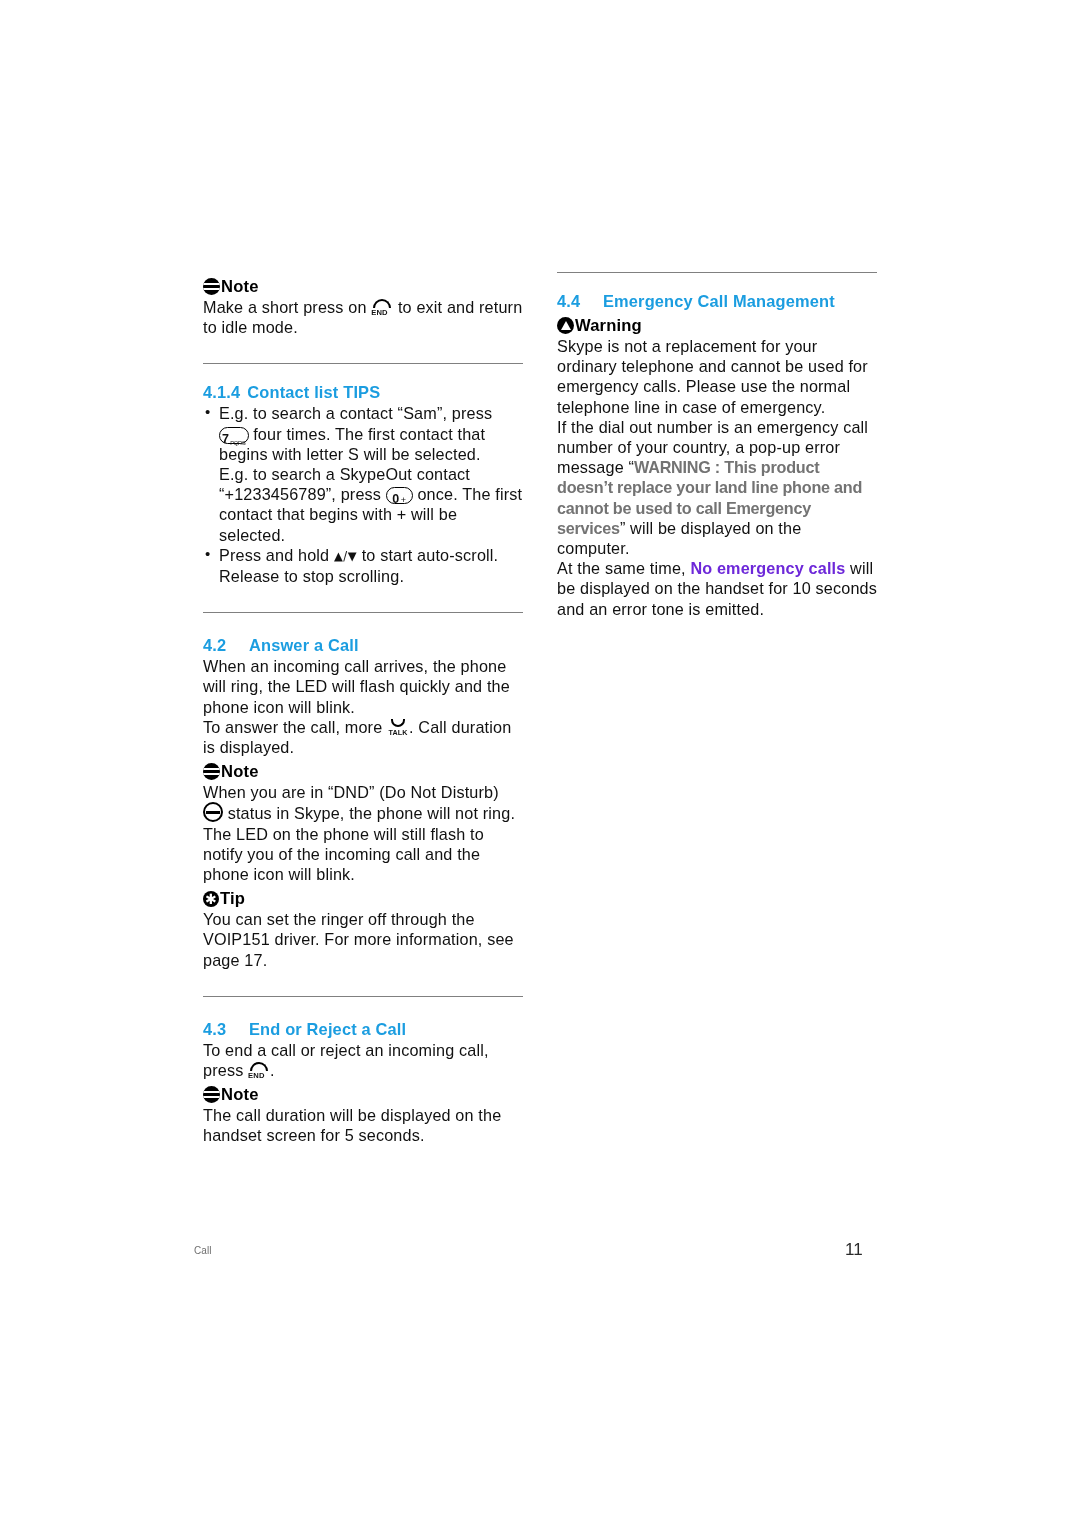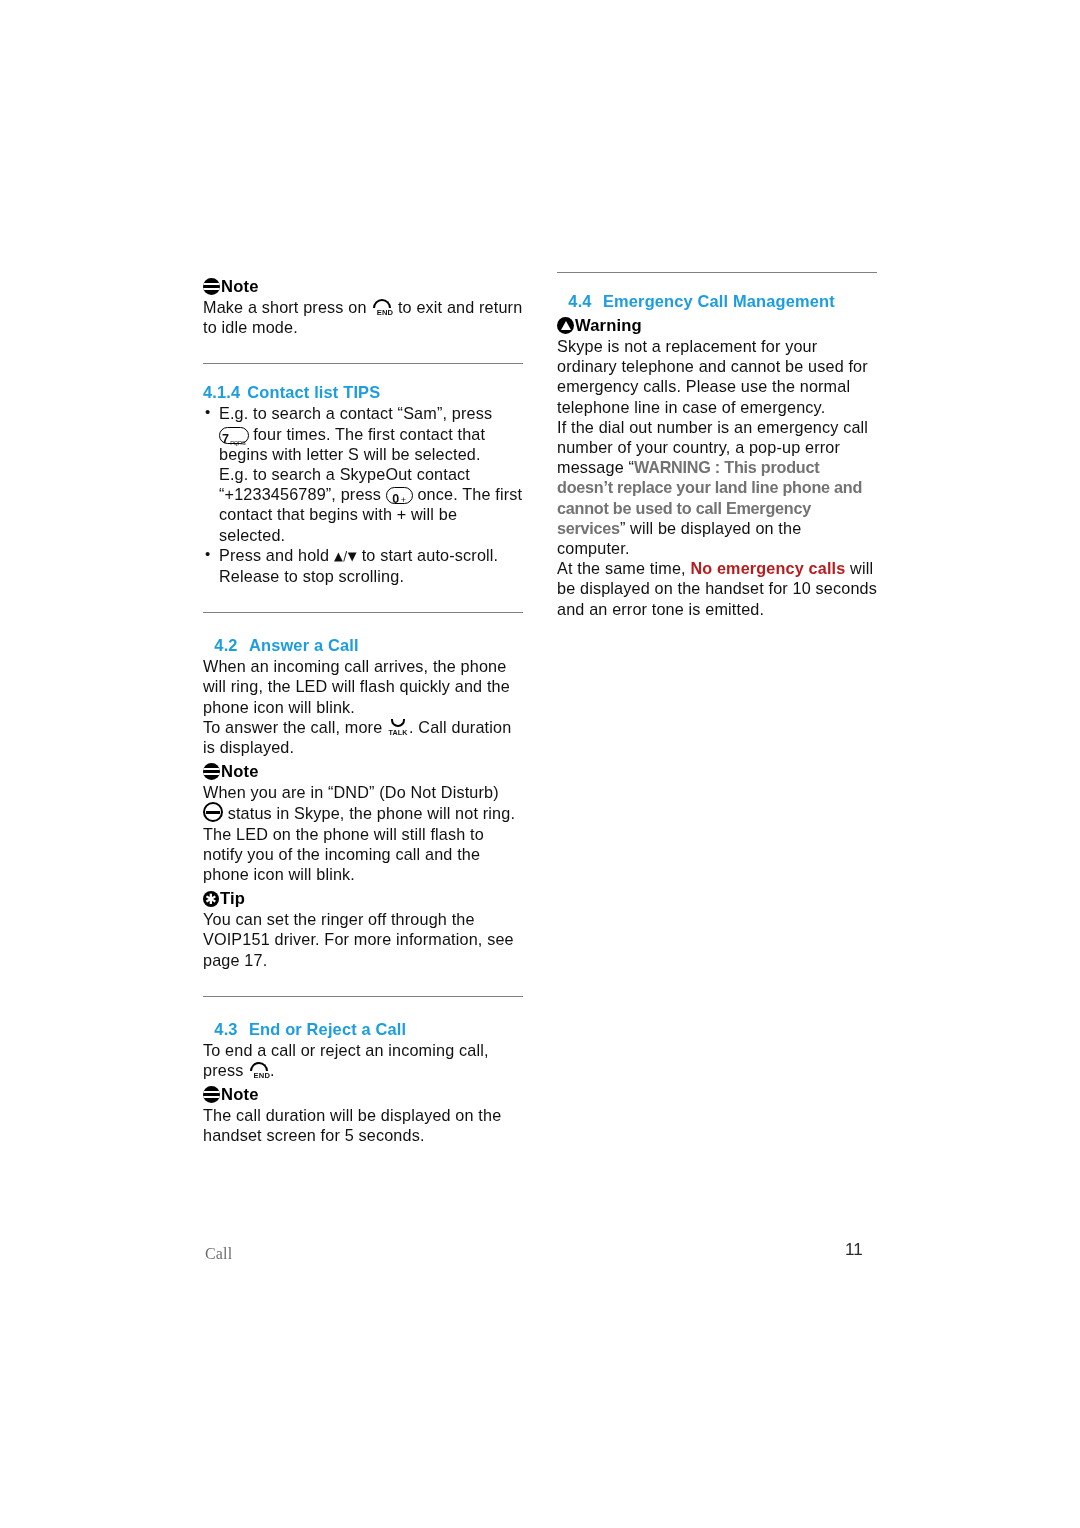--- a/index.html
+++ b/index.html
@@ -49,21 +49,20 @@
   .h-blue {
     color: #1b9de0;
     font-weight: bold;
     font-size: 16.4px;
     line-height: 20px;
     margin: 0 0 1px 0;
     letter-spacing: 0.01em;
   }
   .h-blue .num {
     display: inline-block;
-    text-align: center;
   }
   .h-blue.sec .num {
     min-width: 46px;
   }
   .h-blue.subsec .num {
     min-width: 0;
     margin-right: 7px;
   }
 
   .callout-title {
@@ -78,21 +77,21 @@
   }
   .callout-title .ctext { display:inline-block; }
 
   .rule {
     border: none;
     border-top: 1.3px solid #808080;
     margin: 0;
     height: 0;
   }
 
-  .blue-txt { color: #b91c1c; font-weight: bold; }
+  .blue-txt { color: #6d28d9; font-weight: bold; }
   .blue-txt-narrow {
     color: #737373;
     font-weight: bold;
     letter-spacing: -0.015em;
   }
 
   
   ul.bullets {
     list-style: none;
     margin: 0;
@@ -202,21 +201,21 @@
     width: 18px; height: 9px;
     border: 2.6px solid #000;
     border-bottom: none;
     border-radius: 10px 10px 0 0;
     box-sizing: border-box;
   }
   .ico-end .lbl {
     position: absolute;
     left: 0; right: 0;
     bottom: -1px;
-    text-align: right;
+    text-align: left;
     font-size: 7.6px;
     font-weight: bold;
     line-height: 8px;
     letter-spacing: 0.02em;
   }
 
   
   .ico-talk {
     display: inline-block;
     position: relative;
@@ -283,26 +282,25 @@
     display: inline-block;
     font-size: 11.5px;
     letter-spacing: 0.5px;
     vertical-align: 1px;
     font-family: "DejaVu Sans", sans-serif;
   }
 
   
   .footer-left {
     position: absolute;
-    left: 205px;
+    left: 194px;
     top: 1245px;
-    font-size: 16px;
+    font-size: 10px;
     color: #6e6e6e;
     letter-spacing: 0.01em;
-    font-family: Liberation Serif, serif;
   }
   .footer-right {
     position: absolute;
     left: 845px;
     top: 1240px;
     width: 40px;
     font-size: 17px;
     color: #2a2a2a;
   }
   .sp18 { height: 18px; }

